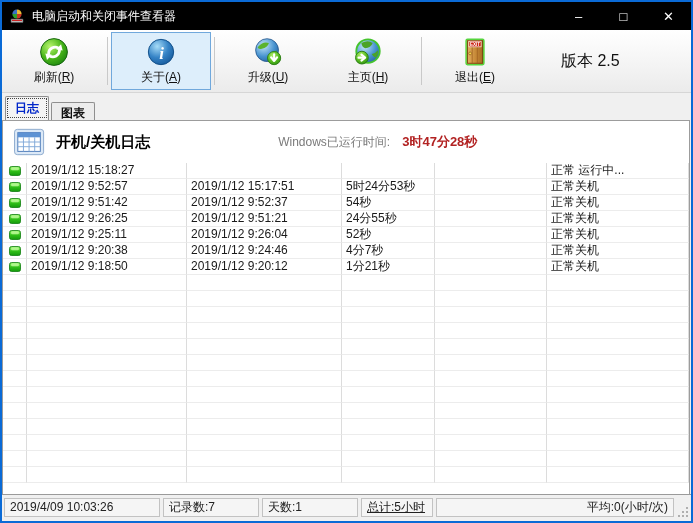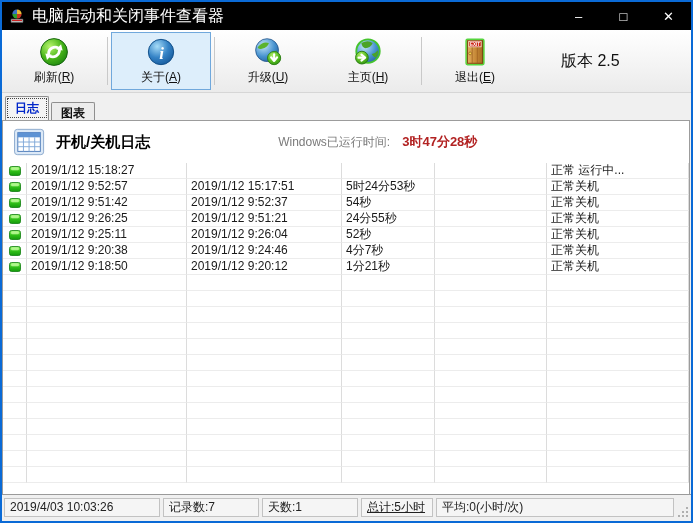--- a/index.html
+++ b/index.html
@@ -11,21 +11,21 @@
   }
   .window {
     width:693px; height:523px;
     border:2px solid #0a6ad6;
     background:#f0f0f0;
     display:flex; flex-direction:column;
   }
   
   .titlebar { flex:0 0 28px; background:#000000; display:flex; align-items:center; }
   .app-icon { width:16px; height:16px; margin:0 7px 0 7px; flex:0 0 16px; }
-  .title-text { color:#ffffff; font-size:16px; flex:1 1 auto; white-space:nowrap; overflow:hidden; }
+  .title-text { color:#ffffff; font-size:12px; flex:1 1 auto; white-space:nowrap; overflow:hidden; }
   .win-btn { width:45px; height:28px; display:flex; align-items:center; justify-content:center;
              color:#ffffff; font-size:13px; cursor:default; }
   
   .toolbar { flex:0 0 63px; background:linear-gradient(#ffffff,#ebebeb);
              border-bottom:1px solid #d6d6d6; display:flex; align-items:center; padding:0 2px; }
   .tb-btn { width:100px; height:58px; display:flex; flex-direction:column; align-items:center;
             justify-content:center; gap:2px; font-size:12px; color:#111;
             border:1px solid transparent; }
   .tb-btn.active { background:#ddeefb; border-color:#70a8dc; }
   .tb-icon { width:30px; height:30px; display:block; }
@@ -60,21 +60,21 @@
   .lv-cell { border-right:1px solid #dcdcdc; border-bottom:1px solid #ececec;
              padding-left:4px; line-height:15px; white-space:nowrap; overflow:hidden; color:#1a1a1a; }
   .lv-cell.icon-cell { padding:0; display:flex; align-items:center; justify-content:center; }
   .row-icon { width:12px; height:10px; display:block; }
   
   .statusbar { flex:0 0 27px; background:#f0f0f0; border-top:1px solid #9a9a9a;
                display:flex; align-items:center; padding:2px 2px 3px 2px; gap:3px; font-size:12px; }
   .sb-panel { height:19px; line-height:17px; border:1px solid #c2c2c2; background:#f5f5f5;
               padding:0 5px; white-space:nowrap; overflow:hidden; color:#222; }
   .sb-p0 { flex:0 0 156px; } .sb-p1 { flex:0 0 96px; } .sb-p2 { flex:0 0 96px; }
-  .sb-p3 { flex:0 0 72px;text-decoration:underline; } .sb-p4 { flex:1 1 auto; }
+  .sb-p3 { flex:0 0 72px;text-decoration:underline; } .sb-p4 { flex:1 1 auto;text-align:right; }
   .sb-grip { flex:0 0 12px; height:12px; align-self:flex-end; }
   .hidden-defs { position:absolute; width:0; height:0; overflow:hidden; }
 </style>
 </head>
 <body>
 
 <svg class="hidden-defs">
   <defs>
     <radialGradient id="gRef" cx="35%" cy="30%" r="80%">
       <stop offset="0%" stop-color="#b9f56e"></stop>
@@ -463,21 +463,21 @@
     <div class="lv-cell"></div>
     <div class="lv-cell"></div>
     <div class="lv-cell"></div>
     <div class="lv-cell"></div>
   </div>
 </div>
     </div>
   </div>
 
   <div class="statusbar">
-    <div class="sb-panel sb-p0">2019/4/03 10:03:26</div>
+    <div class="sb-panel sb-p0">2019/4/09 10:03:26</div>
     <div class="sb-panel sb-p1">记录数:7</div>
     <div class="sb-panel sb-p2">天数:1</div>
     <div class="sb-panel sb-p3">总计:5小时</div>
     <div class="sb-panel sb-p4">平均:0(小时/次)</div>
     <svg class="sb-grip" viewBox="0 0 12 12">
       <circle cx="10" cy="2" r="1" fill="#9a9a9a"></circle>
         <circle cx="10" cy="6" r="1" fill="#9a9a9a"></circle>
       <circle cx="10" cy="10" r="1" fill="#9a9a9a"></circle>
         <circle cx="6" cy="6" r="1" fill="#9a9a9a"></circle>
       <circle cx="6" cy="10" r="1" fill="#9a9a9a"></circle>

